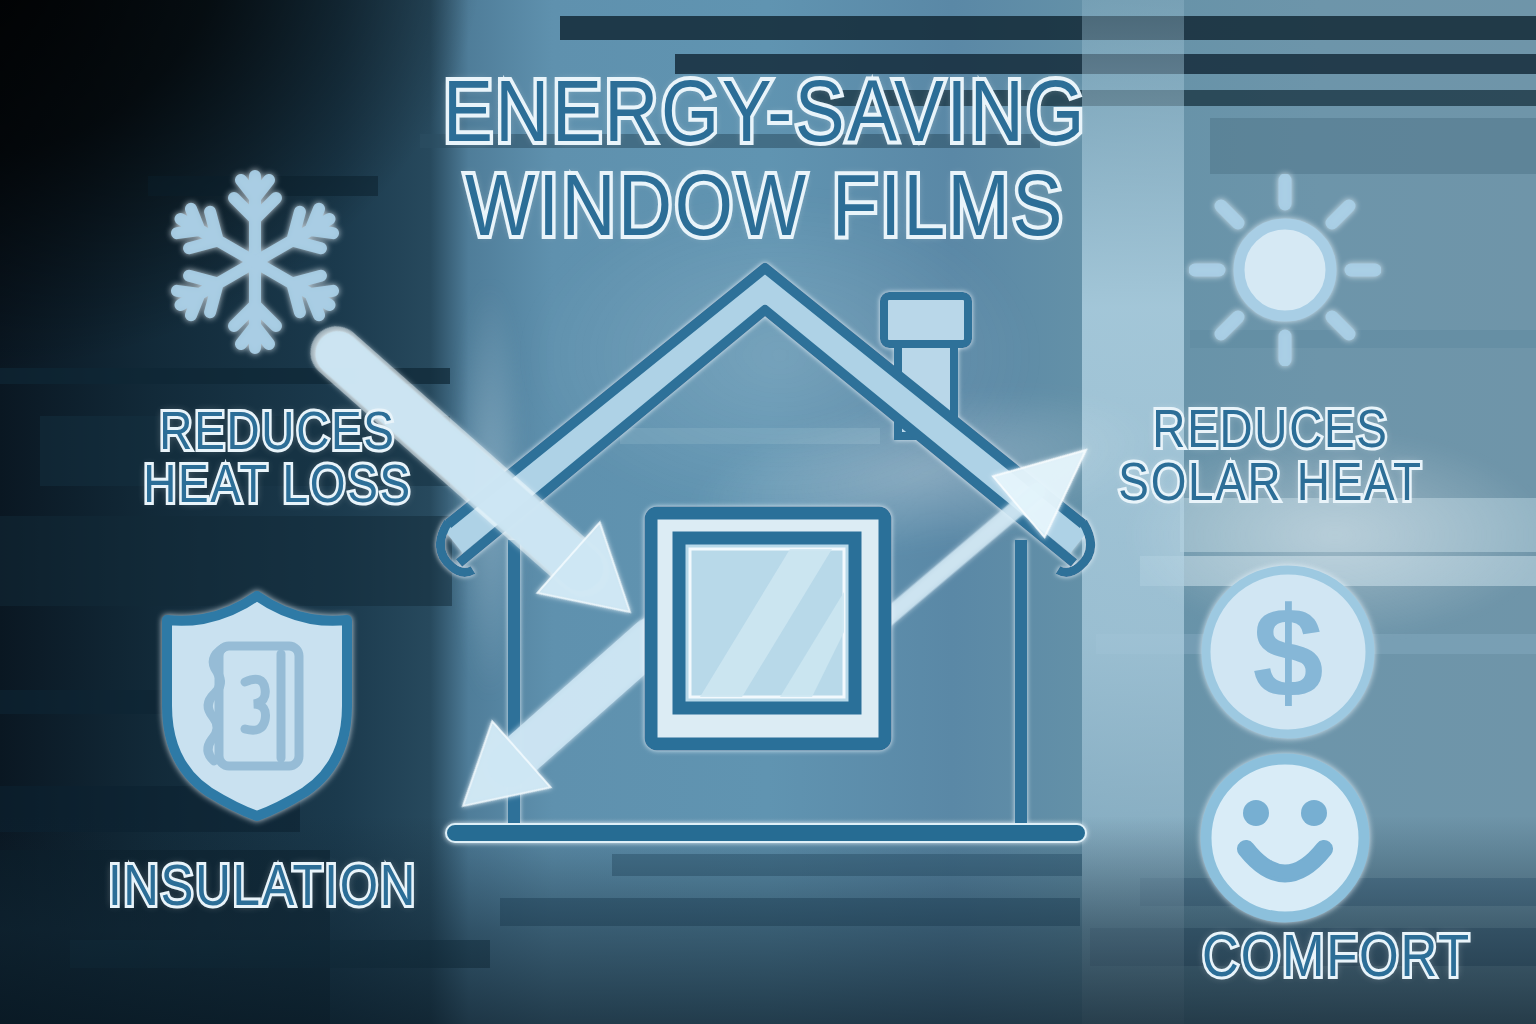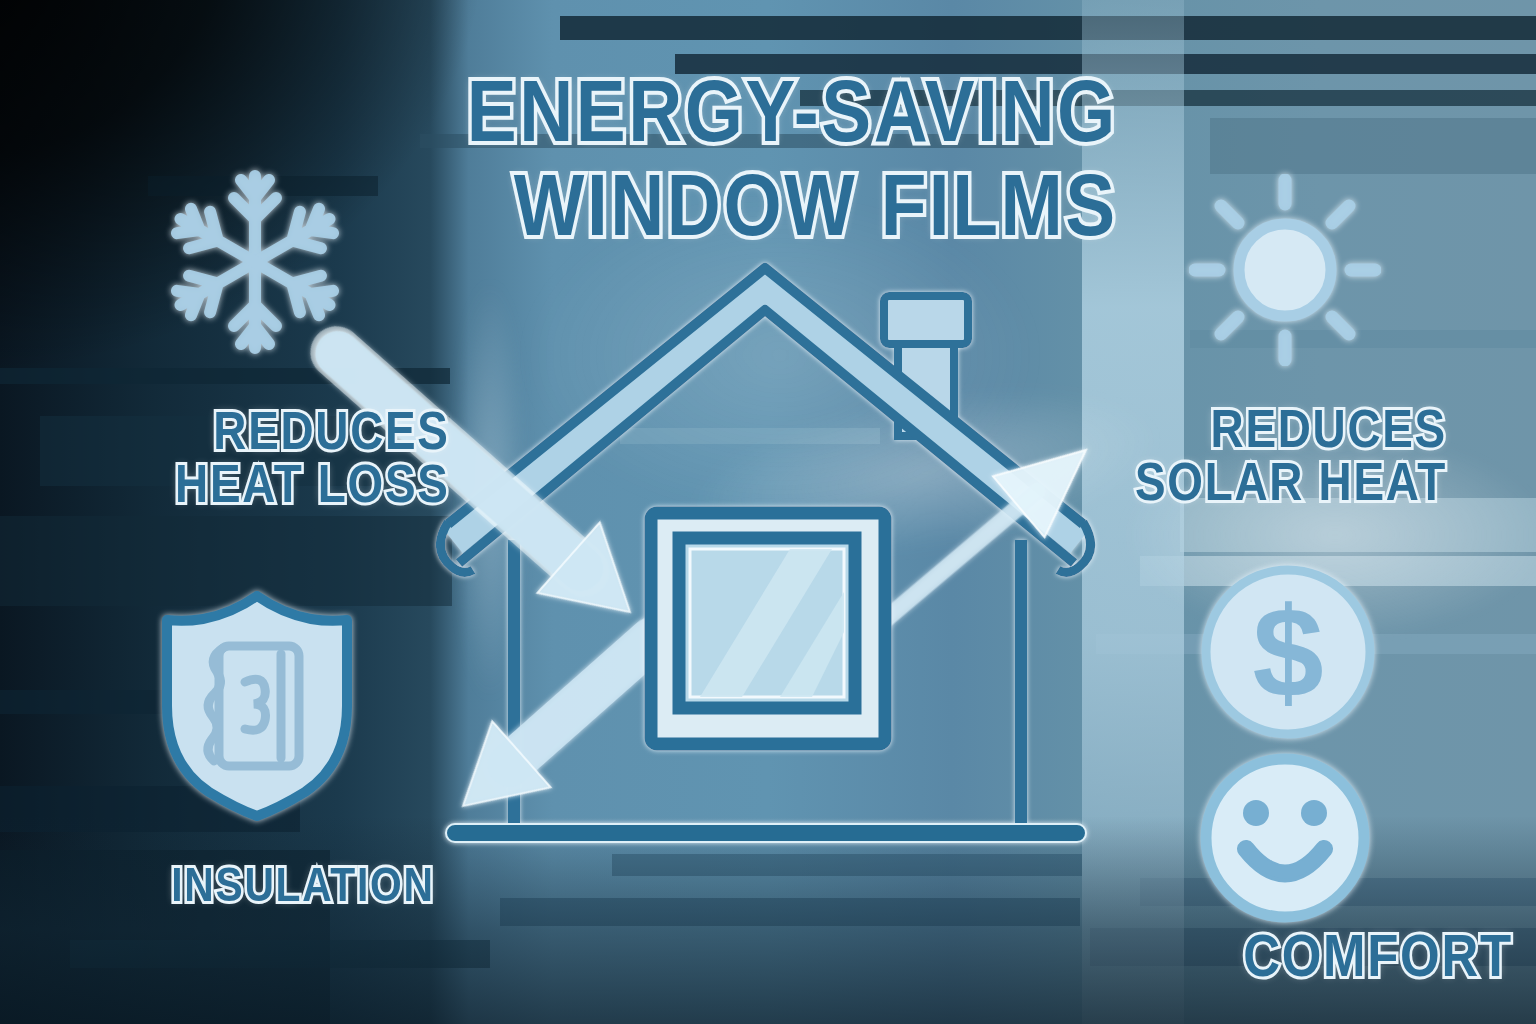--- a/index.html
+++ b/index.html
@@ -10,21 +10,21 @@
       #0a1722 0%, #122a39 10%, #1b3a4d 22%, #27495d 28%,
       #4f7d99 30.5%, #5f91ae 36%, #6094b1 50%, #5a88a6 62%,
       #6592a8 72%, #6d95aa 86%, #6f95a9 100%);
   }
   .layer{position:absolute;left:0;top:0;width:100%;height:100%;}
   .bar{position:absolute;}
   .glow{position:absolute;border-radius:50%;}
   .scene{position:absolute;left:0;top:0;}
   .iconbox{position:absolute;}
   .icon-glow{filter:drop-shadow(0 0 3px rgba(238,248,255,.85));}
-  .txt{position:absolute;text-align:right;font-weight:bold;color:#2c6e97;letter-spacing:2px;}
+  .txt{position:absolute;text-align:center;font-weight:normal;color:#2c6e97;letter-spacing:2px;}
   .ln{position:relative;display:block;transform:scaleX(.85);transform-origin:50% 50%;z-index:0;}
   .ln::before{
     content:attr(data-text);
     position:absolute;left:0;top:0;width:100%;
     color:#e9f4fa;
     -webkit-text-stroke:var(--stroke,6px) #e9f4fa;
     text-shadow:0 0 9px rgba(255,255,255,.45);
     z-index:-1;
   }
 </style>
@@ -174,21 +174,21 @@
   <div class="txt" style="left:75px;top:404px;width:405px;font-size:54px;line-height:53px;--stroke:6px;">
     <span class="ln" data-text="REDUCES">REDUCES</span>
     <span class="ln" data-text="HEAT LOSS">HEAT LOSS</span>
   </div>
 
   <div class="txt" style="left:1063px;top:402px;width:415px;font-size:54px;line-height:53px;--stroke:6px;">
     <span class="ln" data-text="REDUCES">REDUCES</span>
     <span class="ln" data-text="SOLAR HEAT">SOLAR HEAT</span>
   </div>
 
-  <div class="txt" style="left:60px;top:856px;width:405px;font-size:48px;line-height:58px;--stroke:6px;">
+  <div class="txt" style="left:60px;top:856px;width:405px;font-size:58px;line-height:58px;--stroke:6px;">
     <span class="ln" data-text="INSULATION">INSULATION</span>
   </div>
 
   <div class="txt" style="left:1129px;top:926px;width:415px;font-size:60px;line-height:60px;--stroke:6px;">
     <span class="ln" data-text="COMFORT">COMFORT</span>
   </div>
 
 </div>
 
 </body></html>

